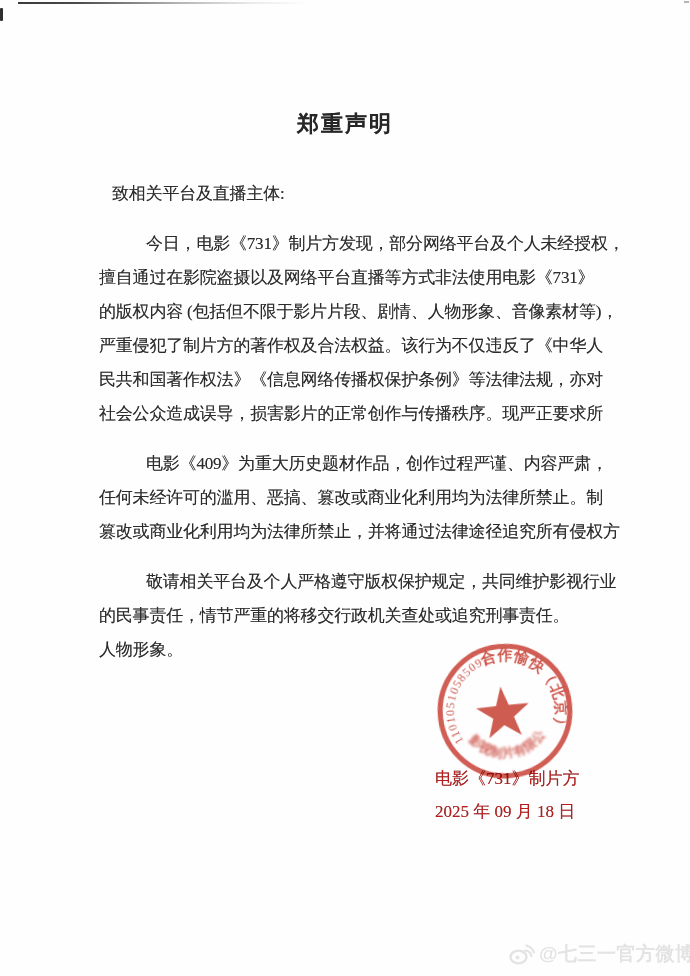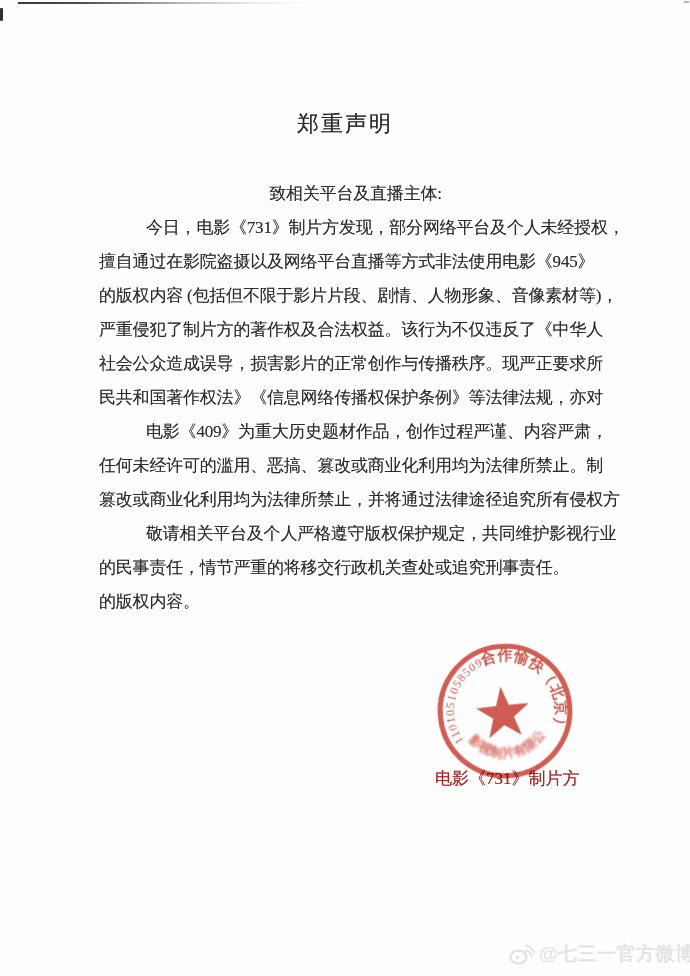--- a/index.html
+++ b/index.html
@@ -15,35 +15,35 @@
   .scan-line-top{
     position:absolute;left:18px;top:2px;width:292px;height:2px;
     background:linear-gradient(to right,#3a3a3a 0%,#4a4a4a 20%,rgba(90,90,90,.45) 55%,rgba(120,120,120,.15) 80%,transparent 100%);
   }
   .scan-mark-left{position:absolute;left:0;top:8px;width:3px;height:13px;background:#2f2f2f;border-radius:1px;}
   .scan-mark-right{position:absolute;right:1px;top:1px;width:5px;height:2px;background:#b5b5b5;}
 
   .title{
     position:absolute;top:109px;left:0;right:0;
     text-align:center;
-    font-size:22px;font-weight:normal;letter-spacing:2px;
+    font-size:22px;font-weight:bold;letter-spacing:2px;
     color:#262626;
     text-shadow:0 0 .6px rgba(40,40,40,.55);
   }
 
   .body{
     position:absolute;left:99px;top:177px;width:500px;
     font-size:17px;line-height:34px;
     letter-spacing:-0.2px;
     color:#2c2c2c;
     text-shadow:0 0 .6px rgba(44,44,44,.5);
   }
   .line{height:34px;white-space:nowrap;}
-  .line.indent{padding-left:47px;}
-  .line.salutation{padding-left:13px;text-align:center;}
+  .line.indent{padding-left:47px;margin-top:16px;}
+  .line.salutation{padding-left:13px;}
   .line.spacer{height:34px;}
 
   .signoff{
     position:absolute;left:435px;top:762px;
     font-size:17px;line-height:33px;white-space:nowrap;
     color:#b91c1c;text-shadow:0 0 .6px rgba(44,44,44,.5);
   }
 
   .seal{
     position:absolute;left:433px;top:639px;width:144px;height:144px;
@@ -71,39 +71,40 @@
   <div class="scan-line-top"></div>
   <div class="scan-mark-left"></div>
   <div class="scan-mark-right"></div>
 
   <div class="title">郑重声明</div>
 
   <div class="body">
     <div class="line salutation">致相关平台及直播主体:</div>
 
     <div class="line indent">今日，电影《731》制片方发现，部分网络平台及个人未经授权，</div>
-    <div class="line">擅自通过在影院盗摄以及网络平台直播等方式非法使用电影《945》</div>
+    <div class="line">擅自通过在影院盗摄以及网络平台直播等方式非法使用电影《731》</div>
     <div class="line">的版权内容 (包括但不限于影片片段、剧情、人物形象、音像素材等)，</div>
     <div class="line">严重侵犯了制片方的著作权及合法权益。该行为不仅违反了《中华人</div>
+    <div class="line">民共和国著作权法》《信息网络传播权保护条例》等法律法规，亦对</div>
     <div class="line">社会公众造成误导，损害影片的正常创作与传播秩序。现严正要求所</div>
-    <div class="line">民共和国著作权法》《信息网络传播权保护条例》等法律法规，亦对</div>
 
     <div class="line indent">电影《409》为重大历史题材作品，创作过程严谨、内容严肃，</div>
     <div class="line">任何未经许可的滥用、恶搞、篡改或商业化利用均为法律所禁止。制</div>
     <div class="line">篡改或商业化利用均为法律所禁止，并将通过法律途径追究所有侵权方</div>
     <div class="line indent">敬请相关平台及个人严格遵守版权保护规定，共同维护影视行业</div>
 
     <div class="line">的民事责任，情节严重的将移交行政机关查处或追究刑事责任。</div>
-    <div class="line">的版权内容。</div>
+    <div class="line">人物形象。</div>
 
     <div class="line spacer"></div>
   </div>
 
   <div class="signoff">
     <div>电影《731》制片方</div>
+    <div>2025 年 09 月 18 日</div>
   </div>
 
   <svg class="seal" viewBox="0 0 140 140">
     <defs>
       <path id="arc-digits" d="M 27.1,94.8 A 49.5,49.5 0 0 1 65.7,20.7" fill="none"></path>
       <path id="arc-cjk" d="M 53.1,23.5 A 49.5,49.5 0 0 1 114.9,90.9" fill="none"></path>
       <path id="arc-bottom" d="M 31,92.5 A 45,45 0 0 0 109,92.5" fill="none"></path>
       <filter id="smudge">
           <feGaussianBlur stdDeviation="1.1"></feGaussianBlur>
         </filter>

